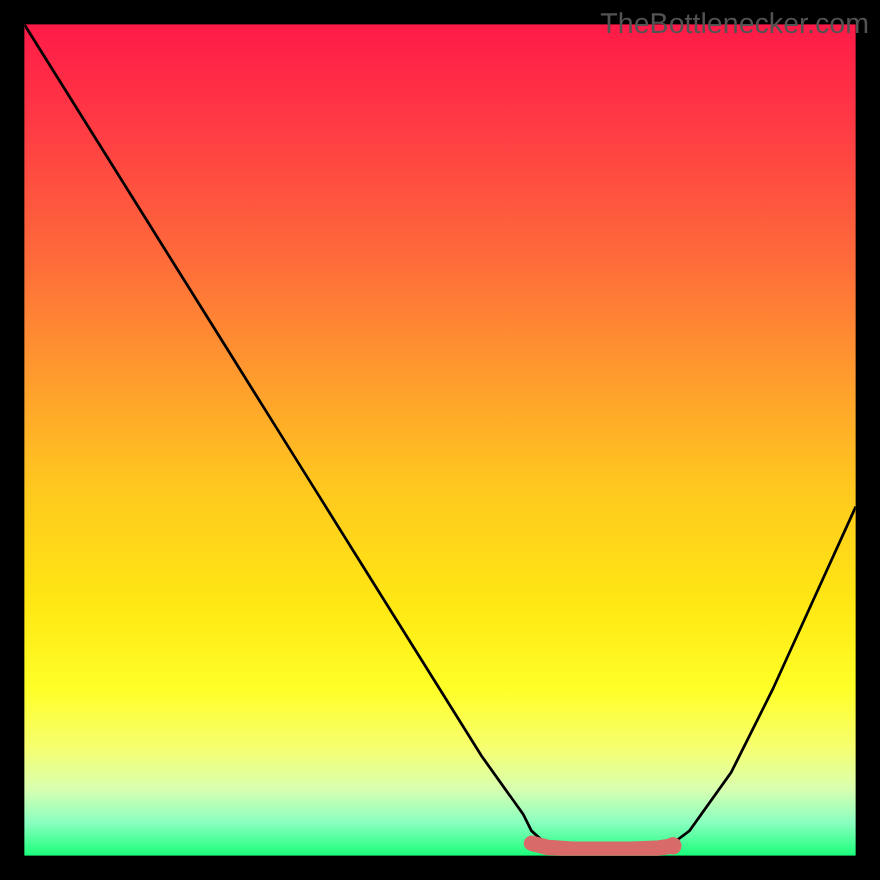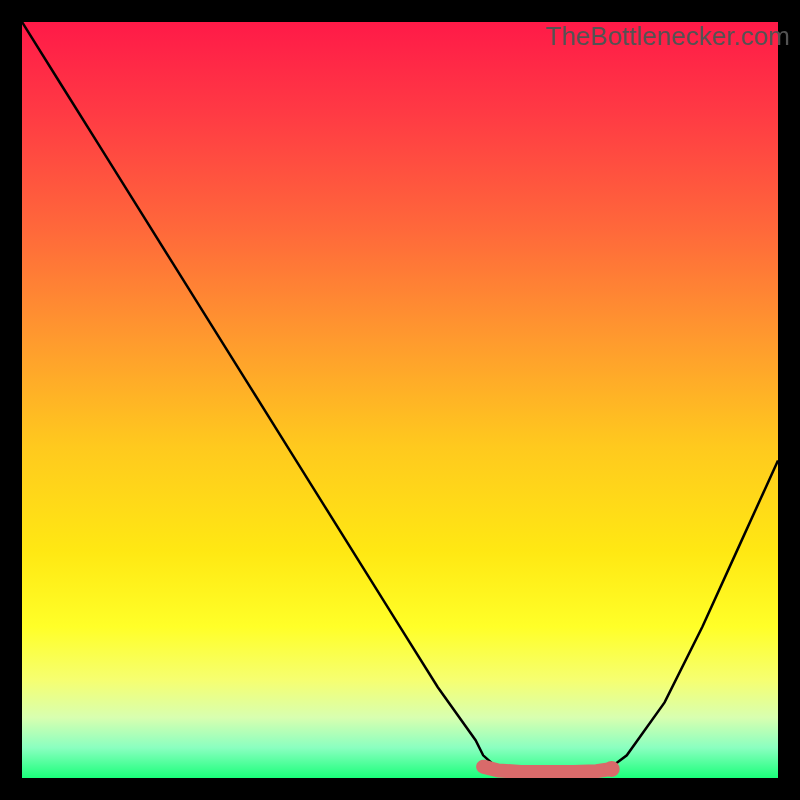--- a/index.html
+++ b/index.html
@@ -1,17 +1,17 @@
 <!DOCTYPE html>
 <html><head>
   <meta charset="utf-8">
   <style>
     * { margin: 0; padding: 0; box-sizing: border-box; }
     body { width: 800px; height: 800px; background: #000; position: relative; font-family: Arial, sans-serif; }
-    .watermark { position: absolute; top: 6px; right: 10px; color: #535353; font-size: 26px; font-weight: 400; z-index: 10; margin-top: 15px; }
+    .watermark { position: absolute; top: 6px; right: 10px; color: #535353; font-size: 26px; font-weight: 400; z-index: 10; }
     .chart-container { position: absolute; top: 22px; left: 22px; width: 756px; height: 756px; }
     .gradient-bg { position: absolute; top: 0; left: 0; width: 100%; height: 100%; }
     .plot-area { position: absolute; top: 0; left: 0; width: 100%; height: 100%; }
   </style>
 </head>
 <body>
 
 <div class="watermark">TheBottlenecker.com</div>
 
 <div class="chart-container">

